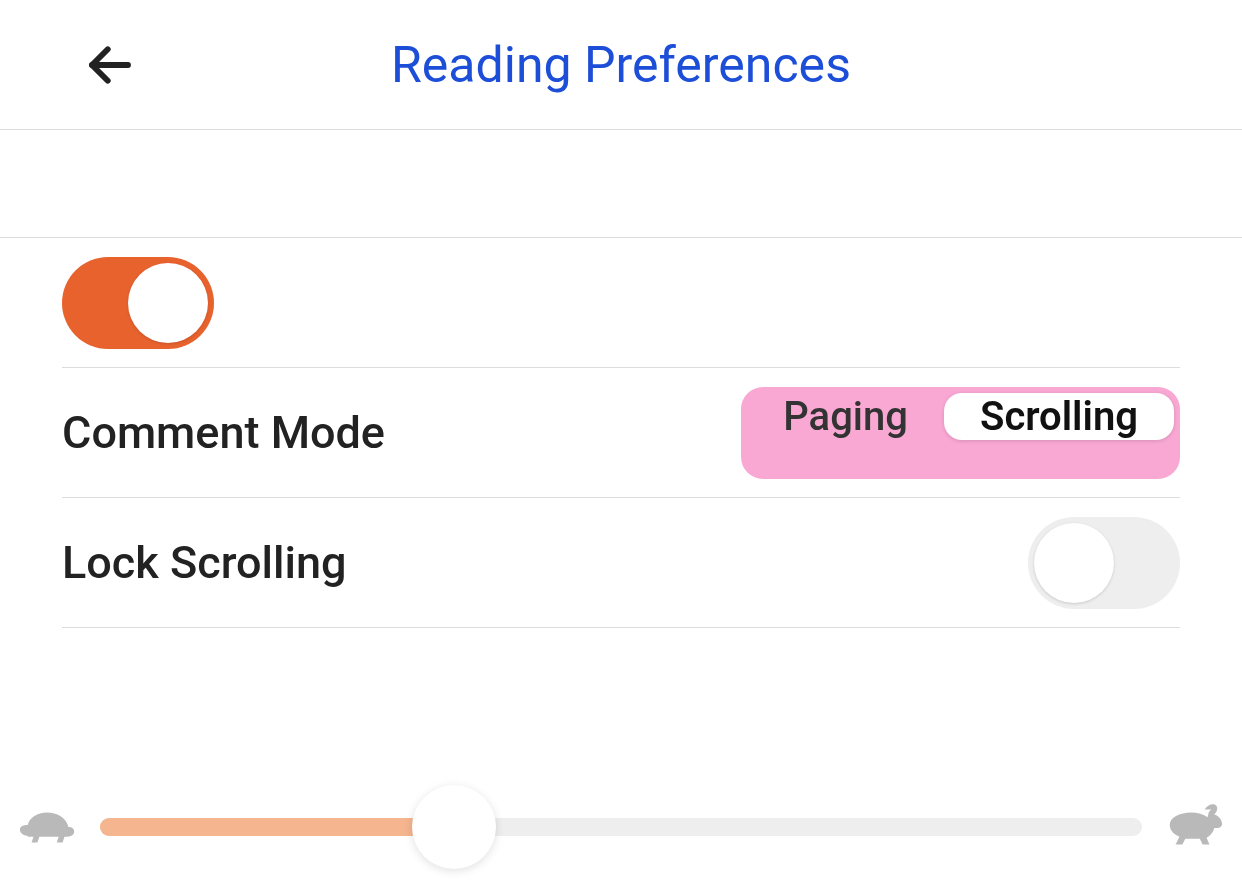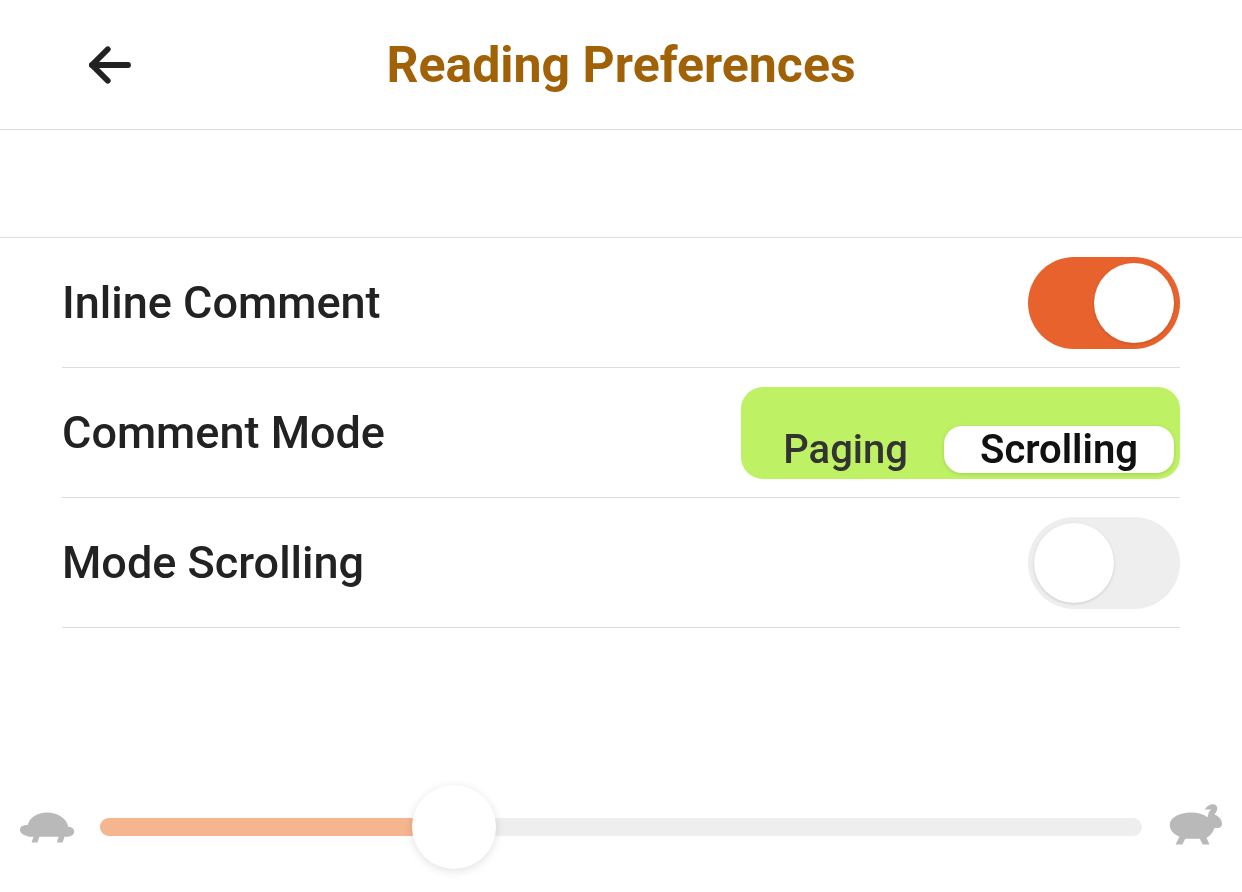--- a/index.html
+++ b/index.html
@@ -35,22 +35,22 @@
       justify-content:center;
     }
     .back-btn svg {
       width: 54px;
       height: 54px;
     }
     .page-title {
       flex: 1;
       text-align: center;
       font-size: 50px;
-      font-weight: 700;
-      color: #a16207;
+      font-weight: 400;
+      color: #1d4ed8;
     }
     .spacer {
       height: 108px;
       border-bottom: 1px solid #ddd;
     }
     .settings-list {
       padding: 0 62px;
     }
     .setting-row {
       display: flex;
@@ -89,25 +89,25 @@
       transition: left 0.2s;
     }
     .toggle.off .toggle-knob {
       left: 6px;
     }
     .toggle.on .toggle-knob {
       left: 66px;
     }
     .segmented {
       display: flex;
-      background: #bef264;
+      background: #f9a8d4;
       border-radius: 22px;
       padding: 6px;
       height: 92px;
-      align-items: flex-end;
+      align-items: flex-start;
     }
     .segment {
       display: flex;
       align-items: center;
       justify-content: center;
       padding: 0 36px;
       font-size: 40px;
       font-weight: 500;
       color: #333;
       border-radius: 18px;
@@ -183,36 +183,35 @@
   </div>
   <h1 class="page-title">Reading Preferences</h1>
 </div>
 
 <div class="spacer"></div>
 
 <div class="settings-list">
 
 
   <div class="setting-row">
-    <div class="setting-label">Inline Comment</div>
     <div class="toggle on">
       <div class="toggle-knob"></div>
     </div>
   </div>
 
   <div class="setting-row">
     <div class="setting-label">Comment Mode</div>
     <div class="segmented">
       <div class="segment">Paging</div>
       <div class="segment active">Scrolling</div>
     </div>
   </div>
 
   <div class="setting-row">
-    <div class="setting-label">Mode Scrolling</div>
+    <div class="setting-label">Lock Scrolling</div>
     <div class="toggle off">
       <div class="toggle-knob"></div>
     </div>
   </div>
 
 </div>
 
 <div class="slider-area">
   <svg class="speed-icon" viewBox="0 0 64 48">
     <path fill="#b9b9b9" d="M10 33c-4 0-8-3-8-6 0-4 4-5 8-5 2-8 10-13 20-13s20 5 22 15c4 0 6 2 6 5s-3 5-7 5h-3l-2 6h-6l2-6H22l-2 6h-6l2-6h-6z"></path>

